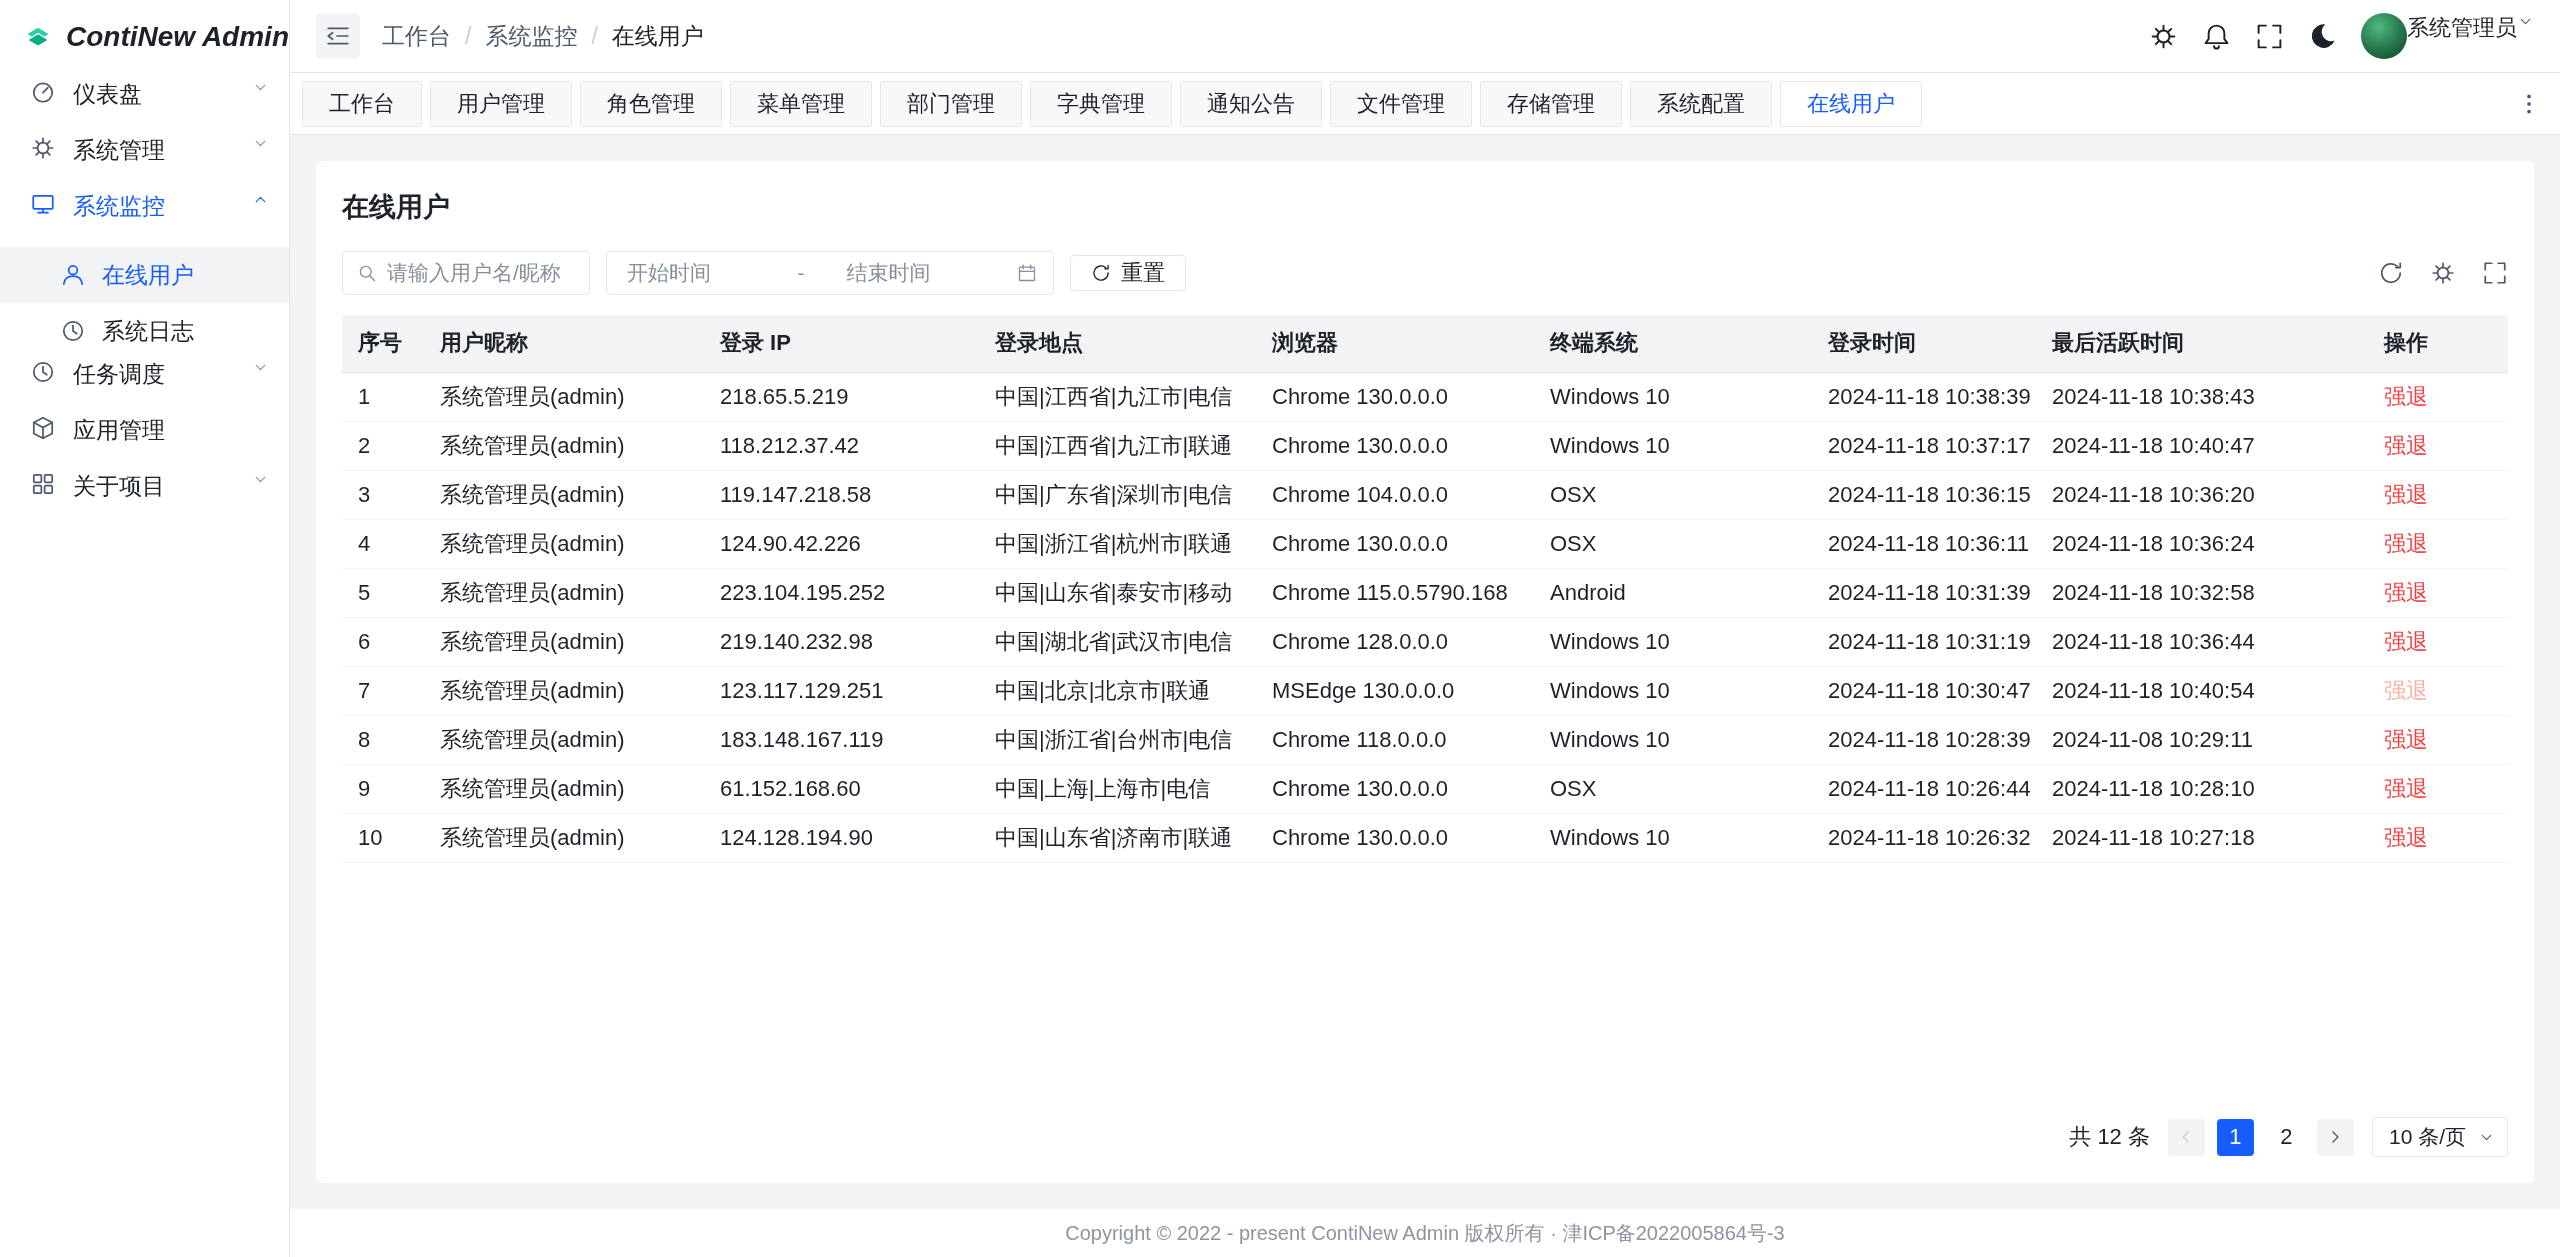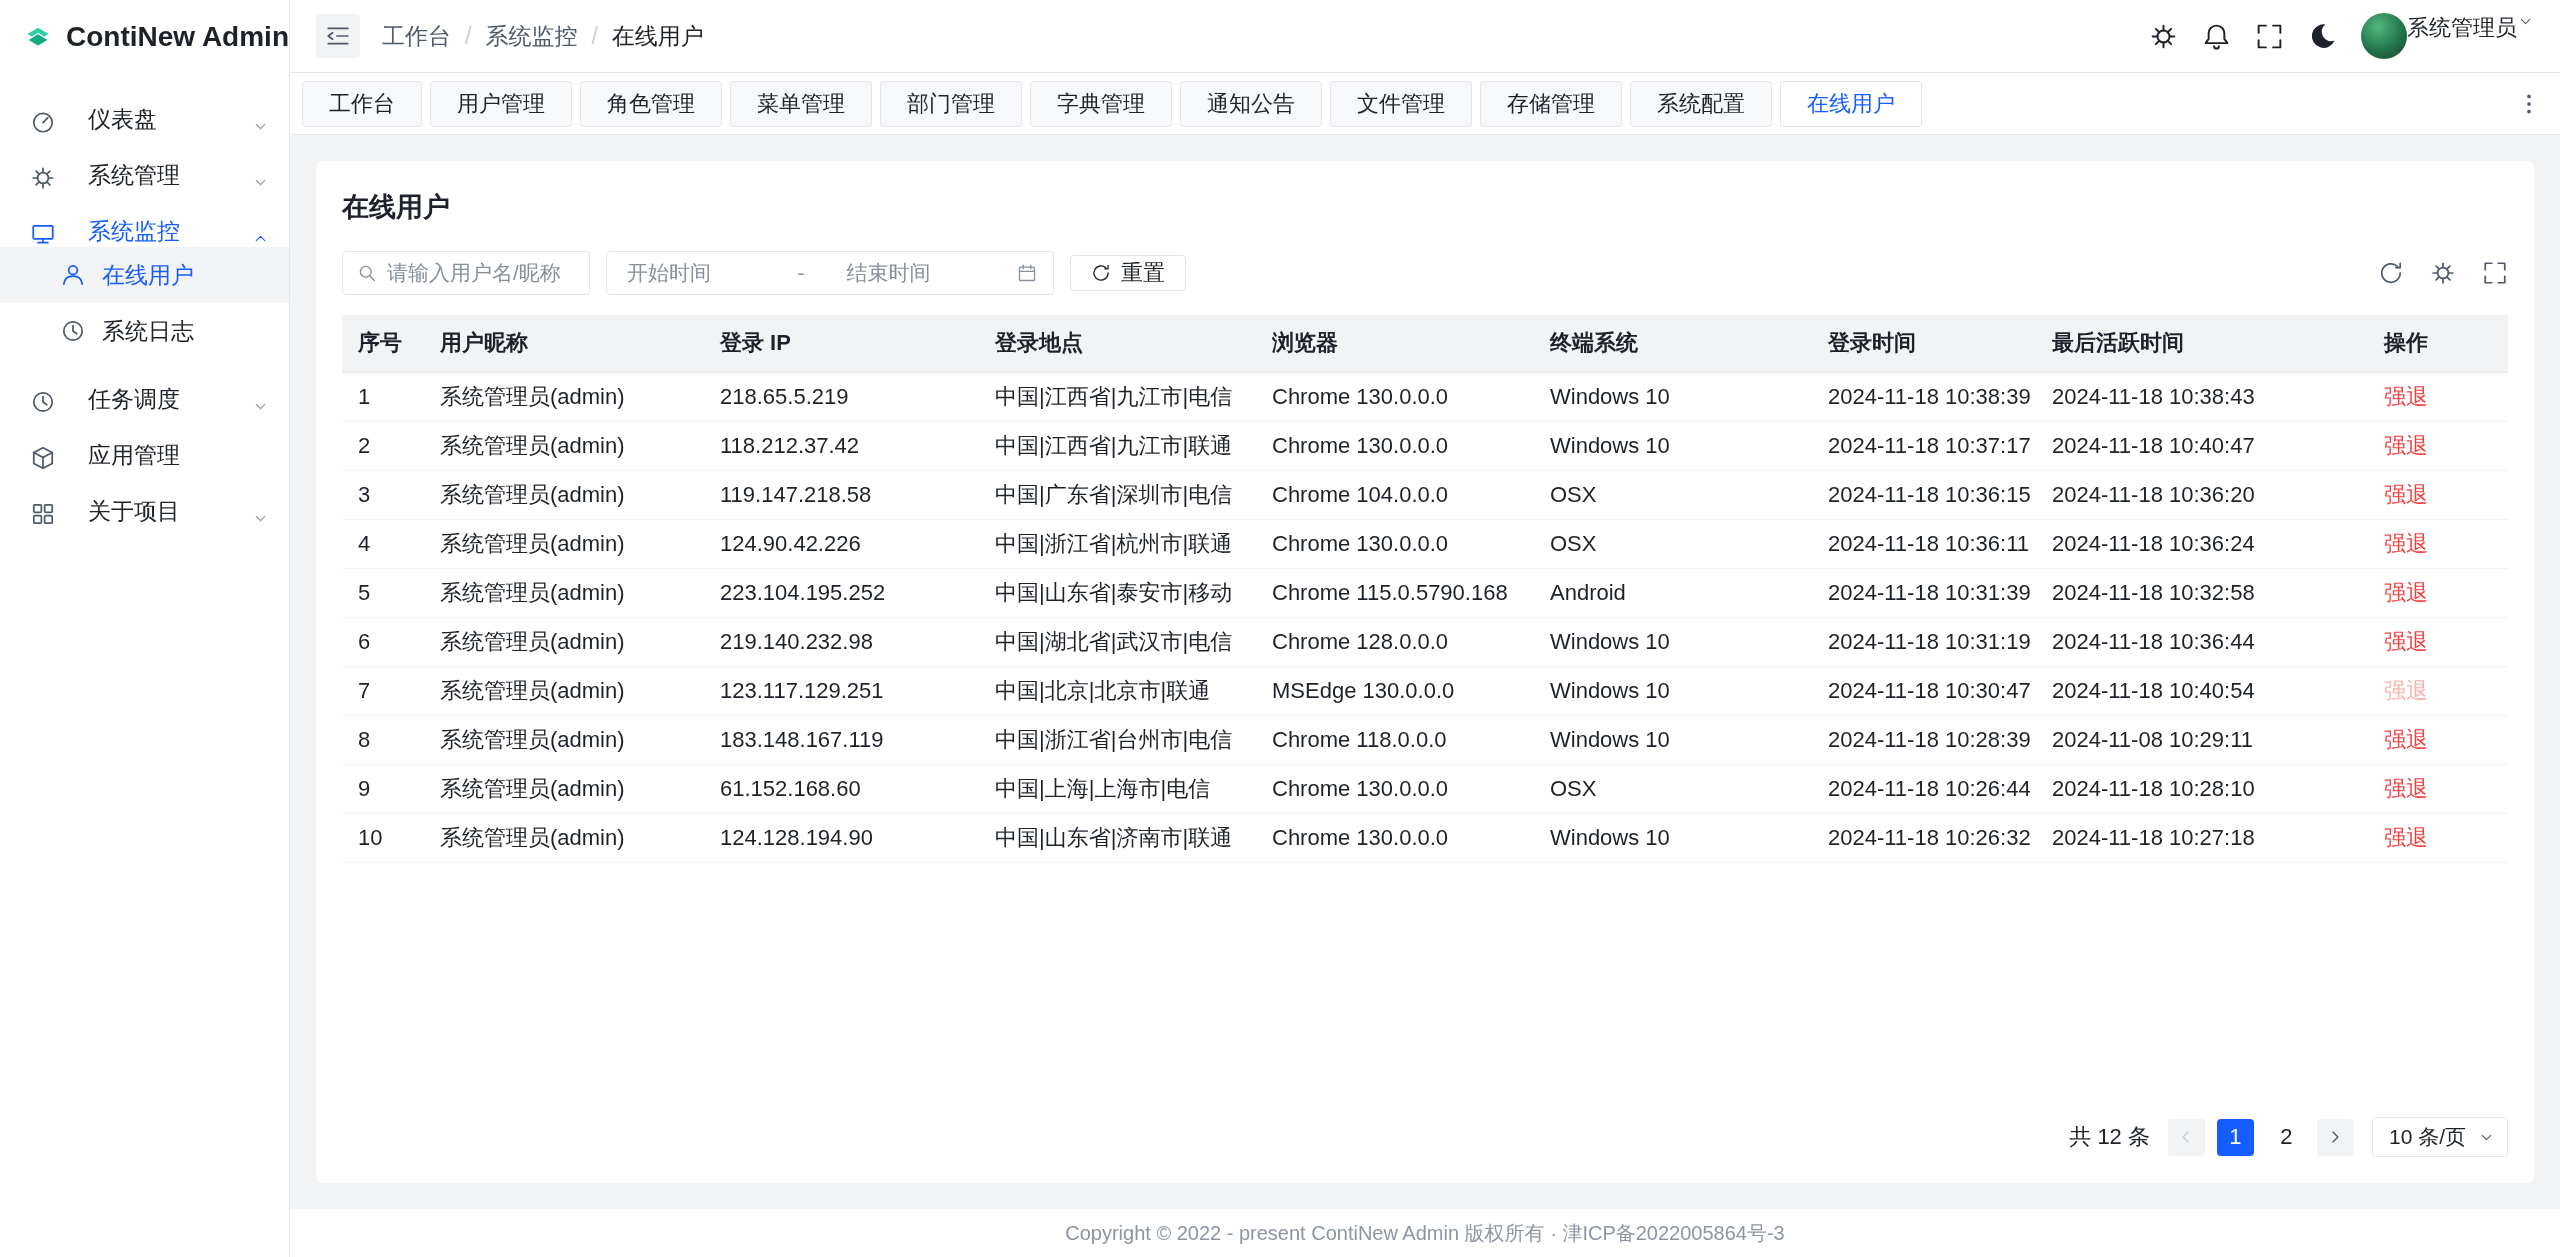--- a/index.html
+++ b/index.html
@@ -10,25 +10,25 @@
     font-family:"Liberation Sans","DejaVu Sans",sans-serif;
     color:#1d2129; background:#fff; font-size:22px;
   }
   .ic { width:26px; height:26px; display:block; fill:none; stroke:currentColor; stroke-width:3.2; stroke-linecap:round; stroke-linejoin:round; }
   .ic-sm { width:20px; height:20px; }
   .ic-xs { width:17px; height:17px; }
   .ic-lg { width:29px; height:29px; }
 
   
   .sidebar { width:290px; min-width:290px; background:#fff; border-right:1px solid #e5e6eb; display:flex; flex-direction:column; }
-  .logo-row { height:73px; display:flex; align-items:center; gap:14px; padding-left:24px; }
+  .logo-row { height:73px; display:flex; align-items:center; gap:14px; padding-left:24px;font-style:italic; }
   .logo-mark { width:40px; height:40px; }
   .logo-text { font-size:28px; font-weight:bold; color:#1d2129; white-space:nowrap; }
   .menu { padding-top:6px; }
-  .menu-item { height:56px; display:flex; align-items:flex-end; gap:32px; padding:0 20px 0 30px; font-size:23px; color:#1d2129; cursor:pointer; }
+  .menu-item { height:56px; display:flex; align-items:flex-start; gap:17px; padding:0 20px 0 30px; font-size:23px; color:#1d2129; cursor:pointer; }
   .menu-item .mi-icon { color:#4e5969; display:flex; }
   .menu-item .mi-label { flex:1; }
   .menu-item .mi-chevron { color:#86909c; display:flex; }
   .menu-item.active-parent, .menu-item.active-parent .mi-icon, .menu-item.active-parent .mi-chevron { color:#165dff; }
   .submenu-item { height:56px; display:flex; align-items:center; gap:16px; padding:0 20px 0 60px; font-size:23px; color:#1d2129; cursor:pointer; }
   .submenu-item .mi-icon { color:#4e5969; display:flex; }
   .submenu-item.active { background:#f2f3f5; color:#165dff; }
   .submenu-item.active .mi-icon { color:#165dff; }
 
   

